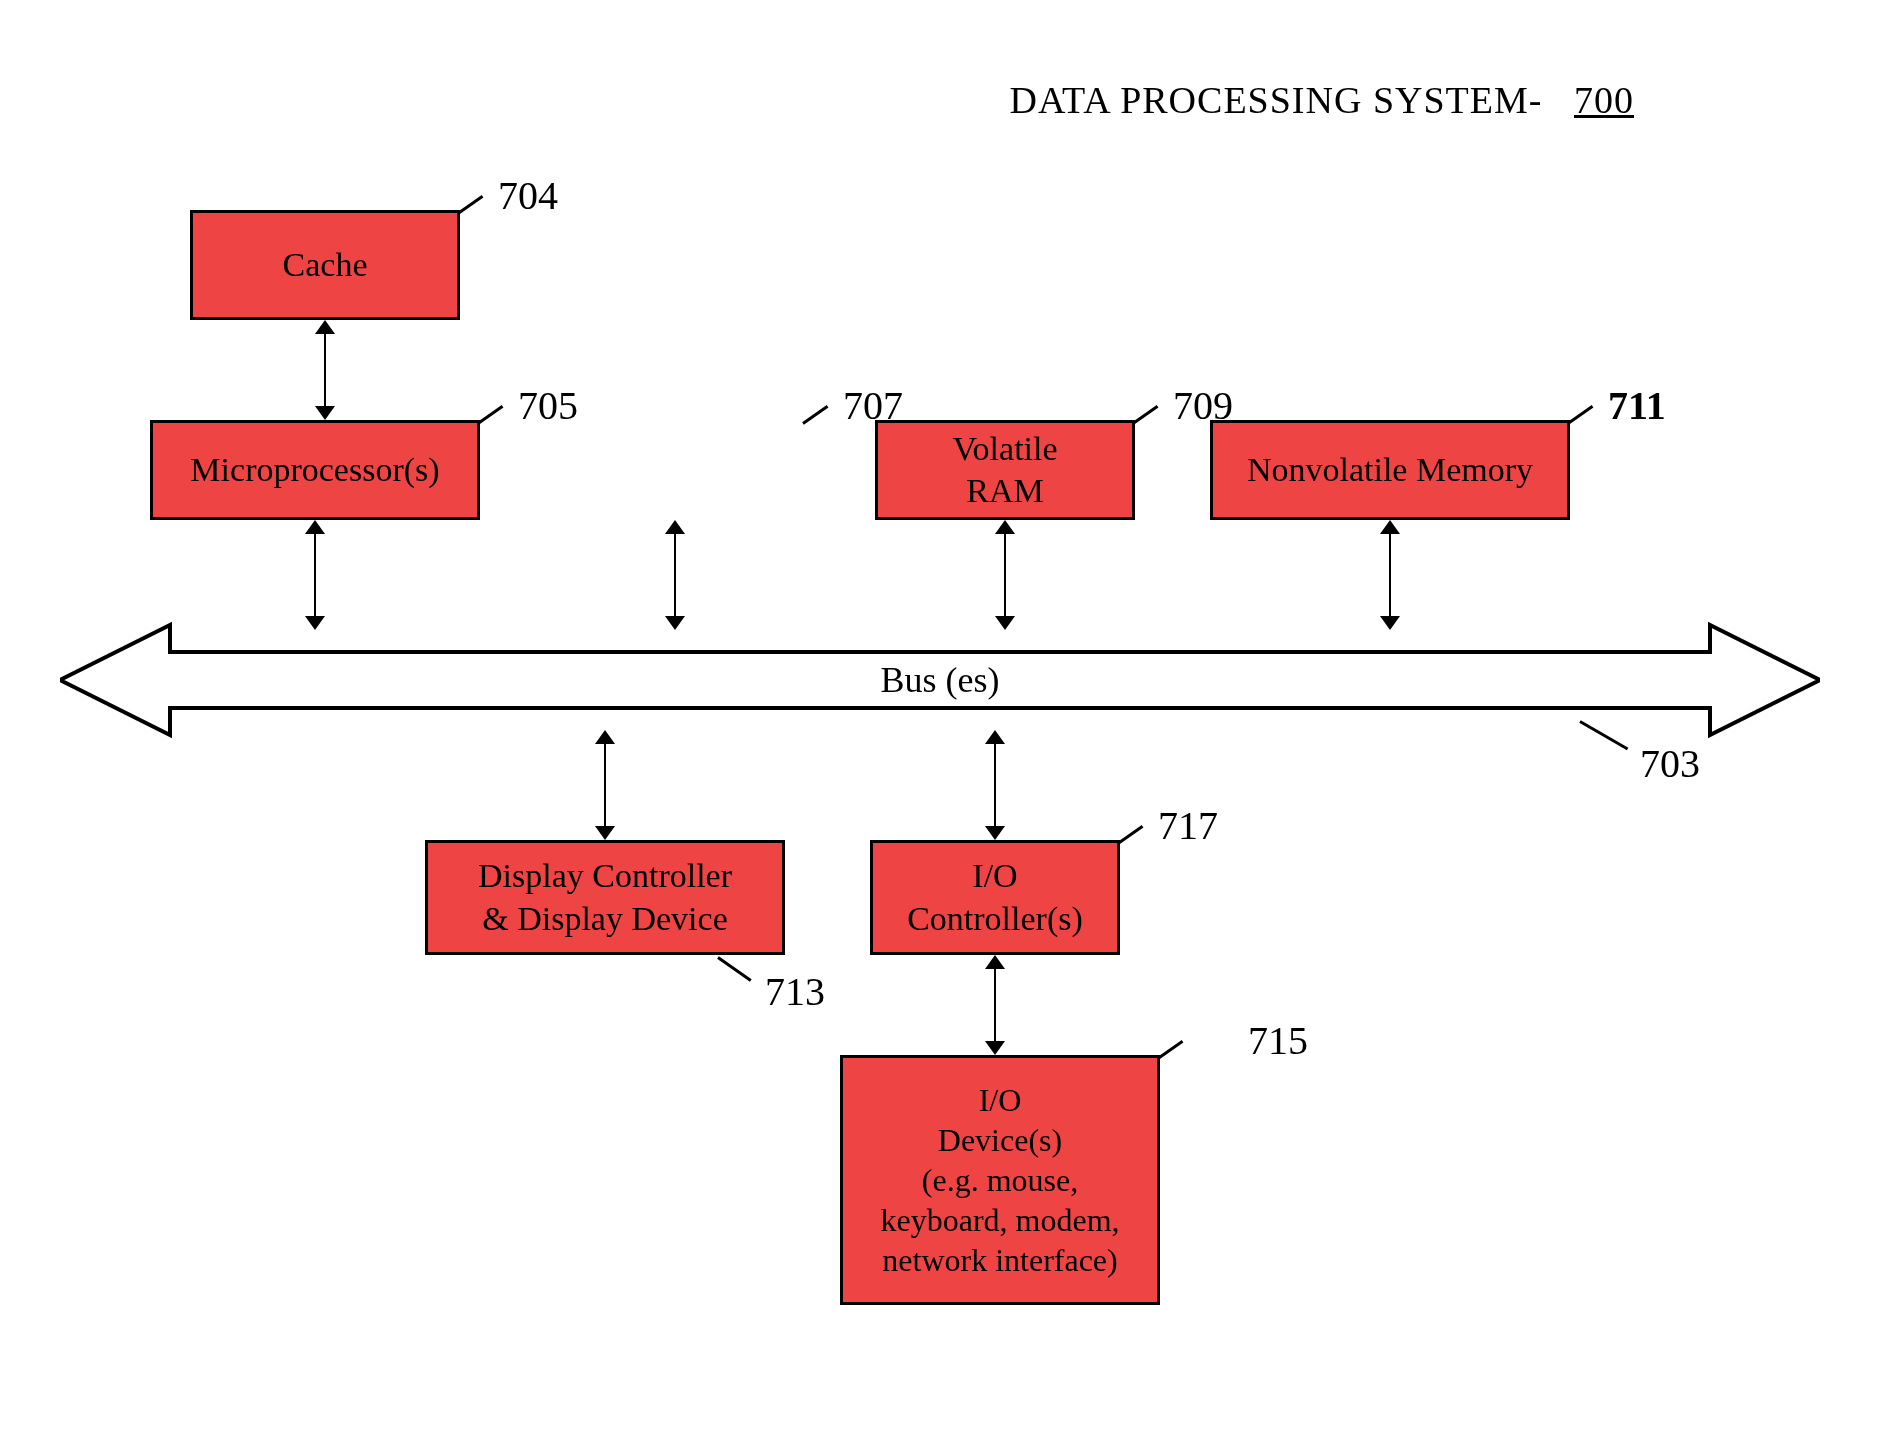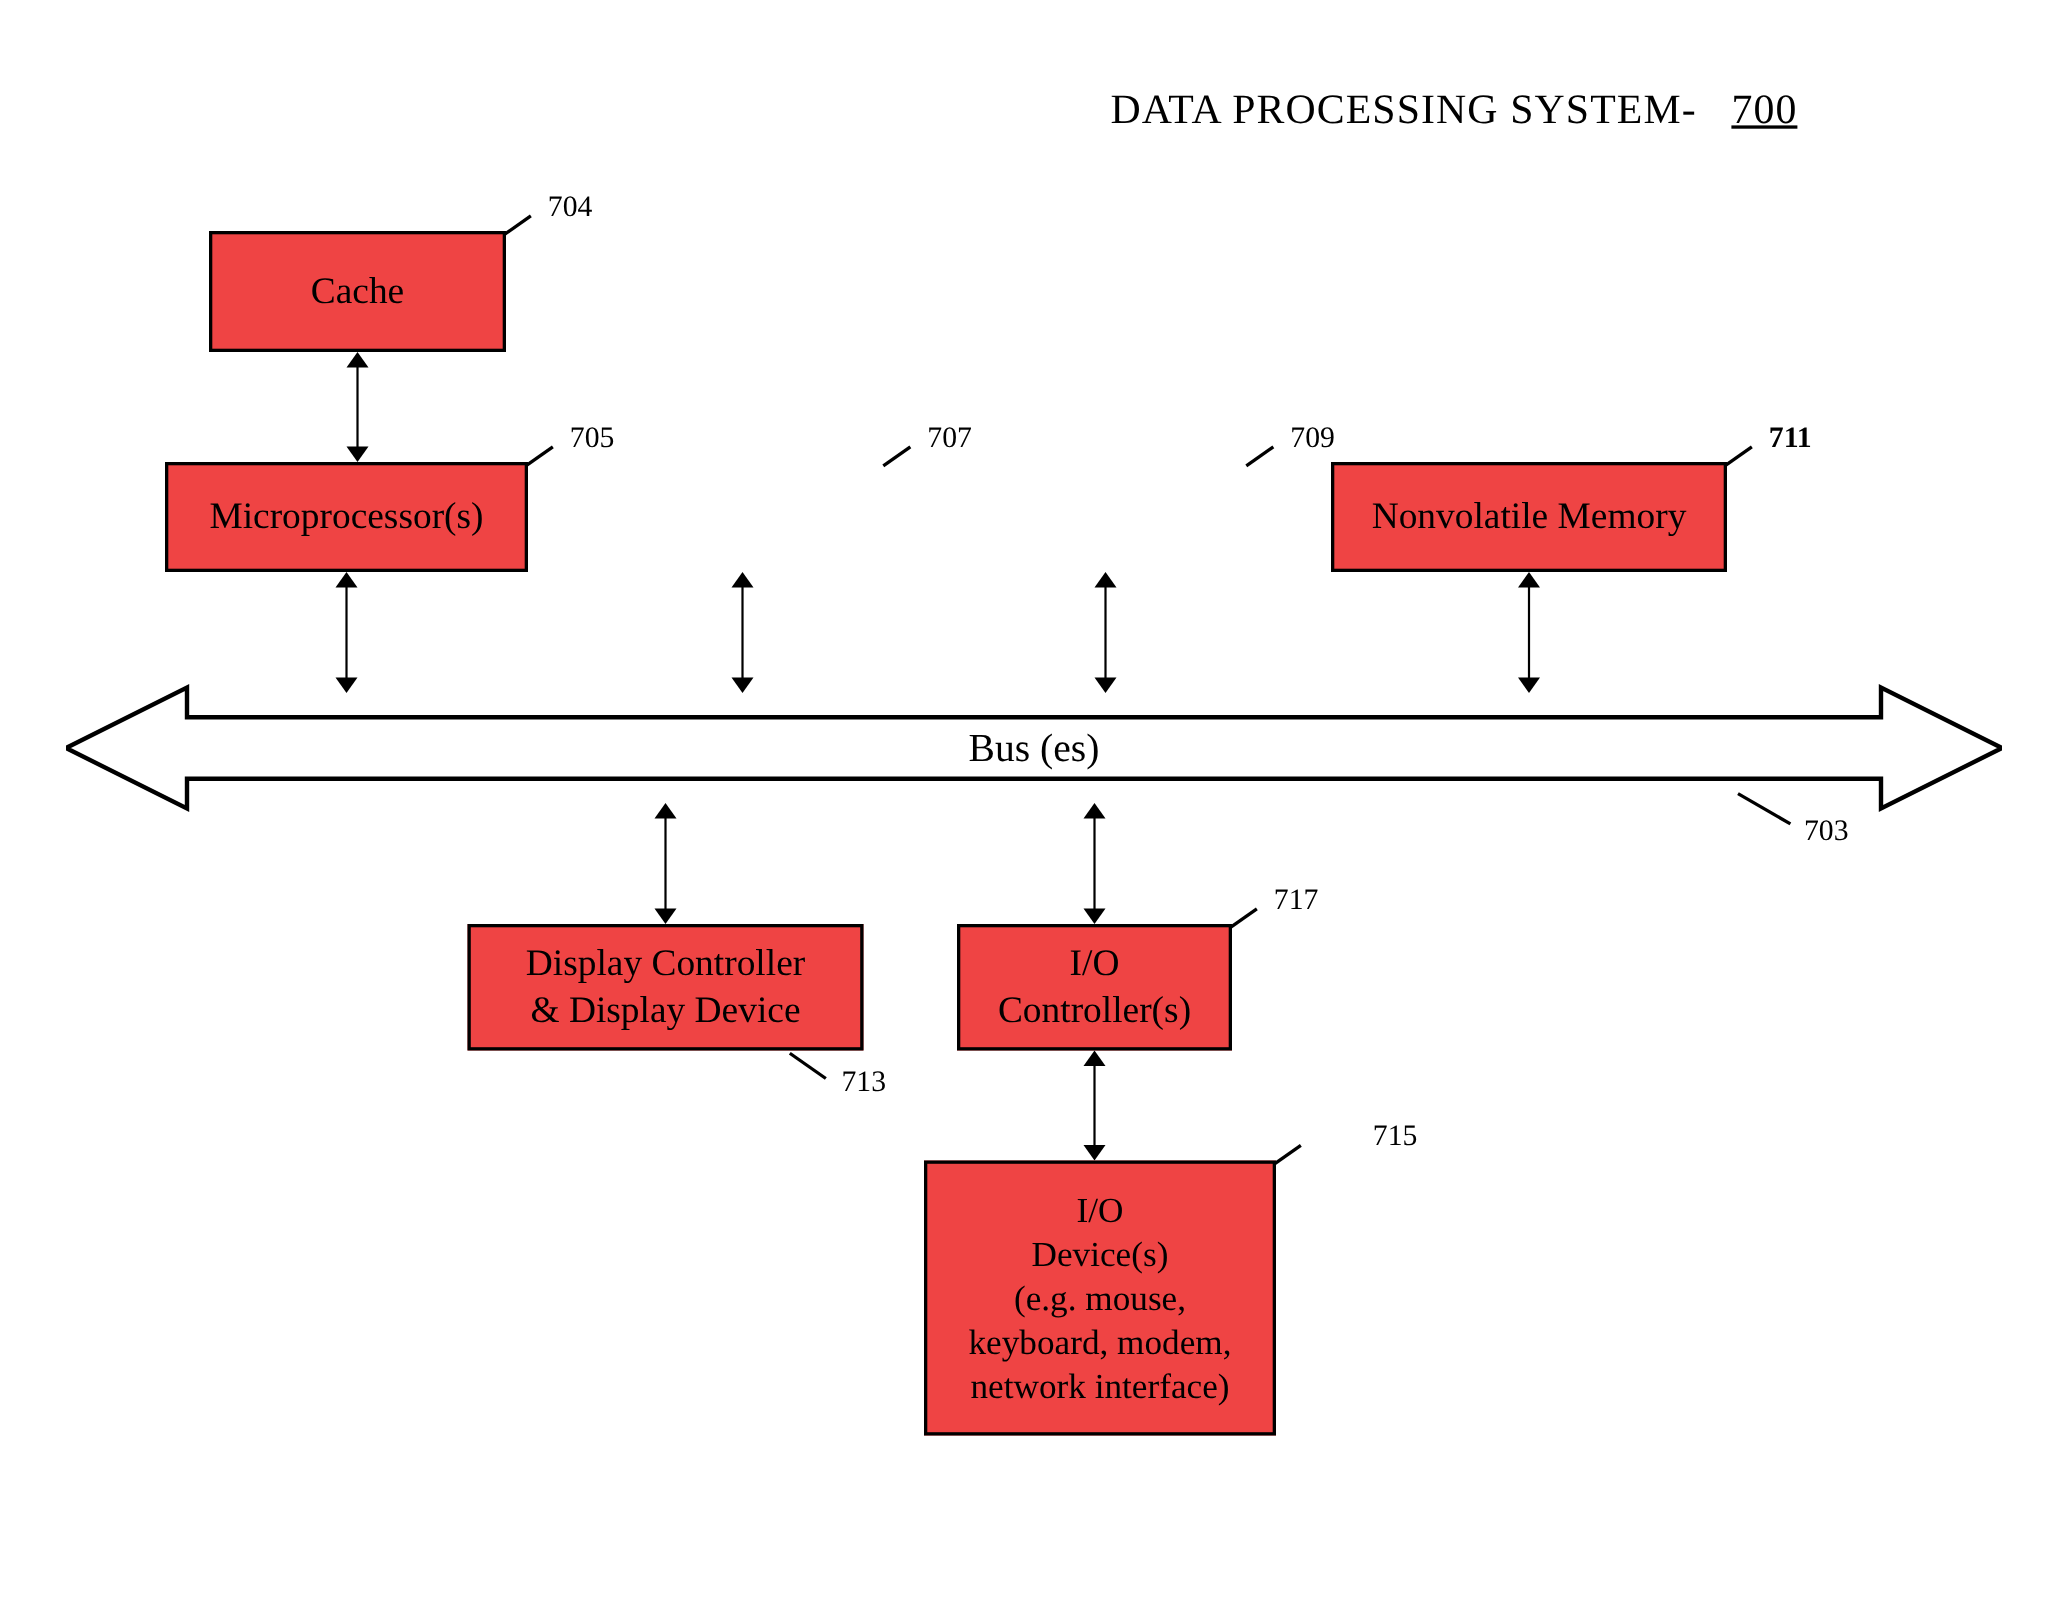--- a/index.html
+++ b/index.html
@@ -34,21 +34,21 @@
     align-items: center;
     justify-content: center;
     text-align: center;
     font-size: 34px;
     line-height: 1.25;
     padding: 6px 10px;
     box-sizing: border-box;
   }
   .ref {
     position: absolute;
-    font-size: 27px;
+    font-size: 40px;
   }
   .tick {
     position: absolute;
     width: 30px;
     height: 3px;
     background: #000;
     transform-origin: left center;
   }
   
   .bus {
@@ -131,20 +131,24 @@
 
   <div class="dblv" style="left:315px; top:320px; height:100px;">
     <div class="head-up"></div>
       <div class="shaft"></div>
       <div class="head-down"></div>
   </div>
 
   <div class="tick" style="left:803px; top:422px; transform:rotate(-35deg);"></div>
   <div class="ref" style="left:843px; top:382px;">707</div>
 
+  <div class="box" style="left:875px; top:420px; width:260px; height:100px; white-space:pre-line;">
+    <span>Volatile
+RAM</span>
+  </div>
   <div class="tick" style="left:1133px; top:422px; transform:rotate(-35deg);"></div>
   <div class="ref" style="left:1173px; top:382px;">709</div>
 
   <div class="box" style="left:1210px; top:420px; width:360px; height:100px;">
     <span>Nonvolatile Memory</span>
   </div>
   <div class="tick" style="left:1568px; top:422px; transform:rotate(-35deg);"></div>
   <div class="ref" style="left:1608px; top:382px;font-weight:bold;">711</div>
 
   <div class="dblv" style="left:305px; top:520px; height:110px;">

